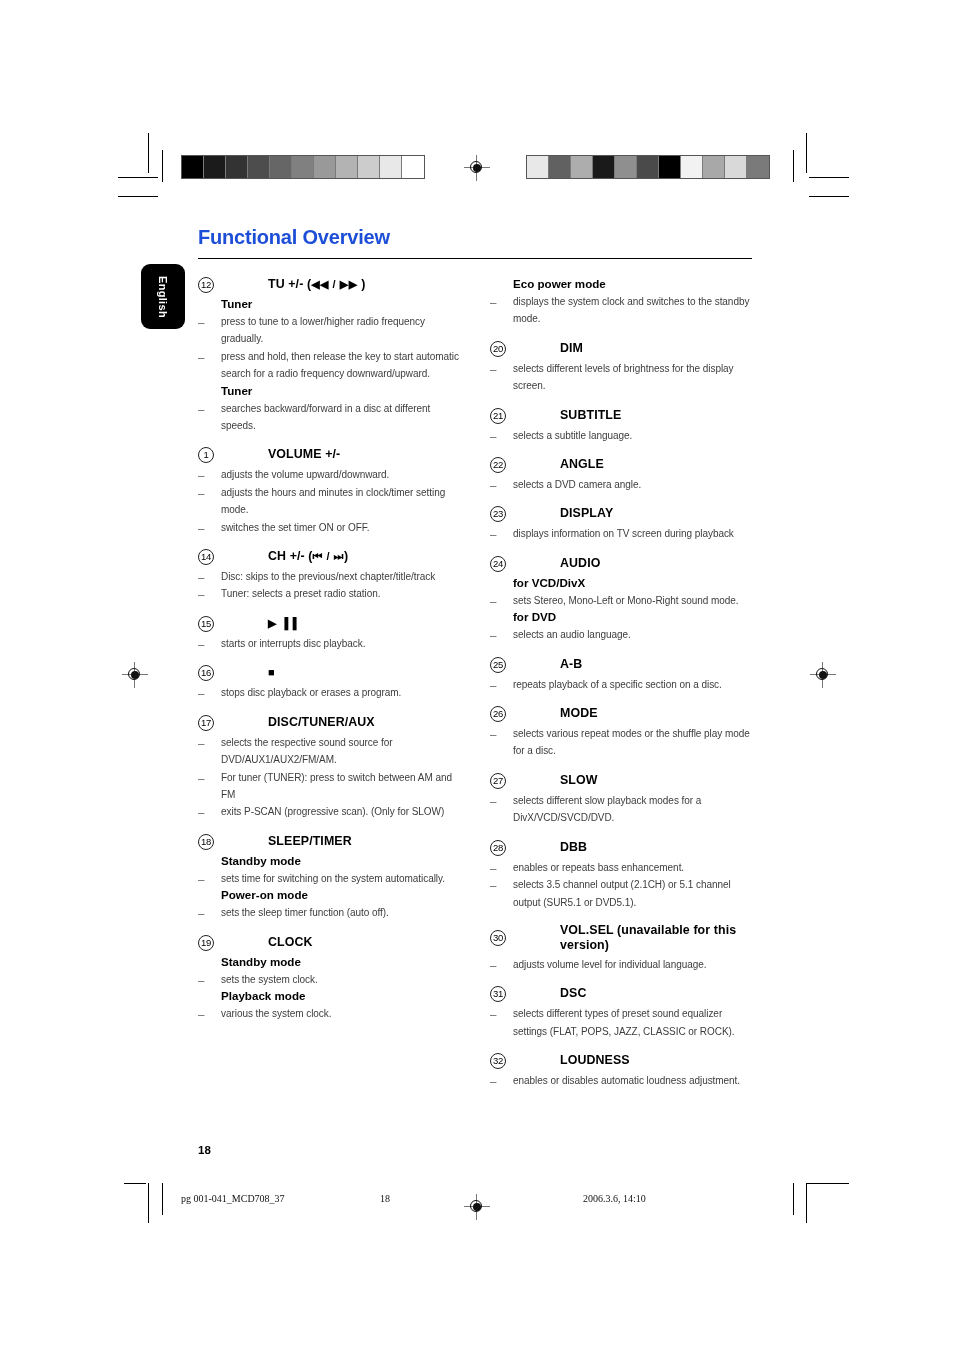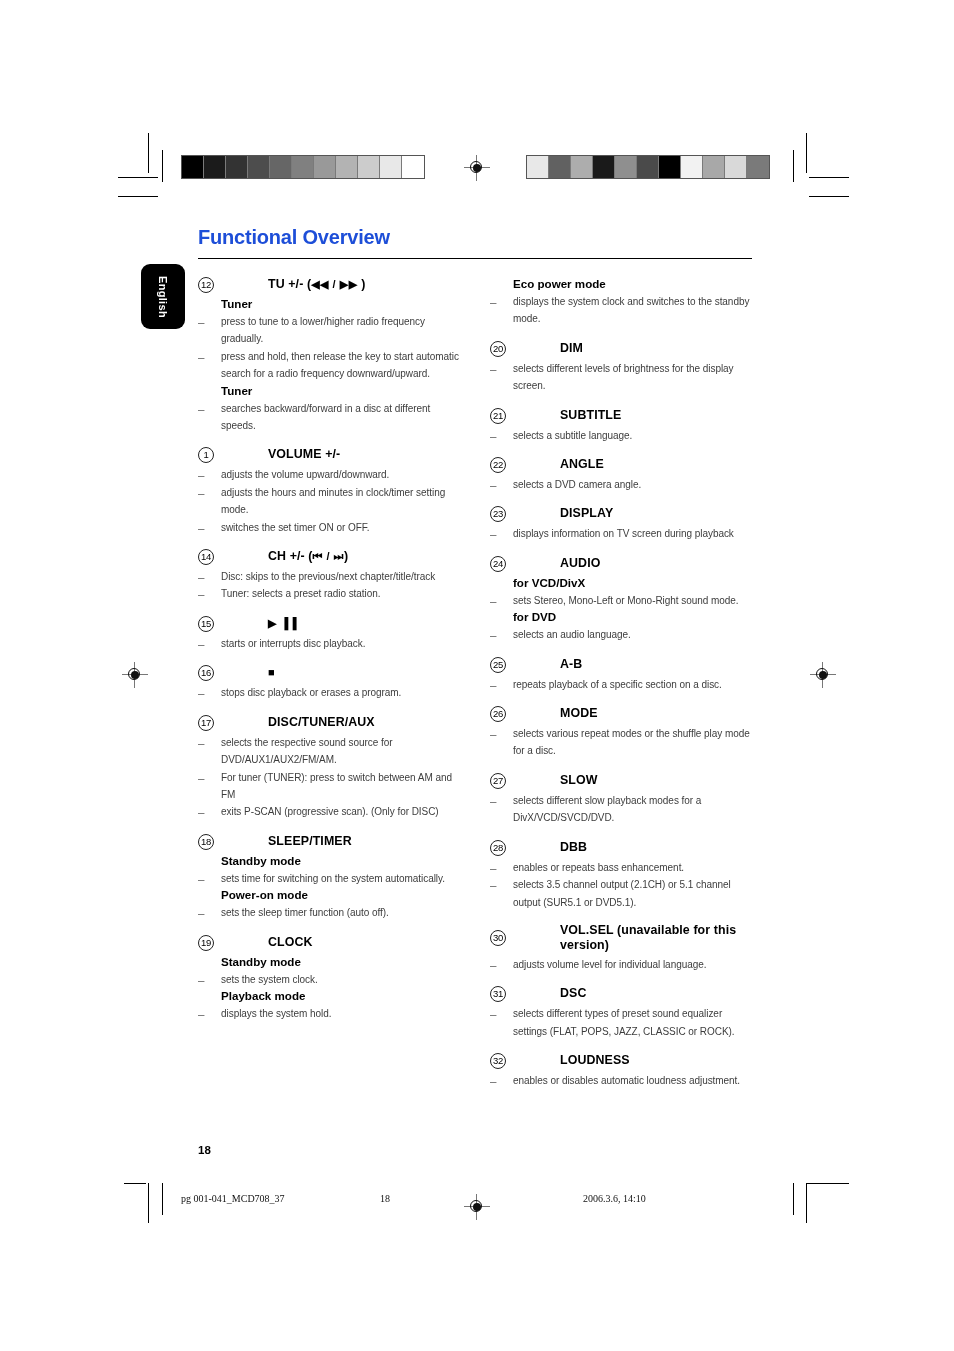--- a/index.html
+++ b/index.html
@@ -377,21 +377,21 @@
         <div class="bullet">
           <div class="dash">–</div>
           <div class="txt">selects the respective sound source for DVD/AUX1/AUX2/FM/AM.</div>
         </div>
         <div class="bullet">
           <div class="dash">–</div>
           <div class="txt">For tuner (TUNER): press to switch between AM and FM</div>
         </div>
         <div class="bullet">
           <div class="dash">–</div>
-          <div class="txt">exits P-SCAN (progressive scan). (Only for DISC)</div>
+          <div class="txt">exits P-SCAN (progressive scan). (Only for SLOW)</div>
         </div>
       </div>
       <div class="entry">
         <div class="entry-head">
           <div class="num">18</div>
           <div class="head-label">SLEEP/TIMER</div>
         </div>
         <div class="submode">Standby mode</div>
         <div class="bullet">
           <div class="dash">–</div>
@@ -409,21 +409,21 @@
           <div class="head-label">CLOCK</div>
         </div>
         <div class="submode">Standby mode</div>
         <div class="bullet">
           <div class="dash">–</div>
           <div class="txt">sets the system clock.</div>
         </div>
         <div class="submode">Playback mode</div>
         <div class="bullet">
           <div class="dash">–</div>
-          <div class="txt">displays the system hold.</div>
+          <div class="txt">various the system clock.</div>
         </div>
       </div>
     </div>
   <div class="col col-right" id="col-right">
       <div class="entry">
         <div class="submode">Eco power mode</div>
         <div class="bullet">
           <div class="dash">–</div>
           <div class="txt">displays the system clock and switches to the standby mode.</div>
         </div>

